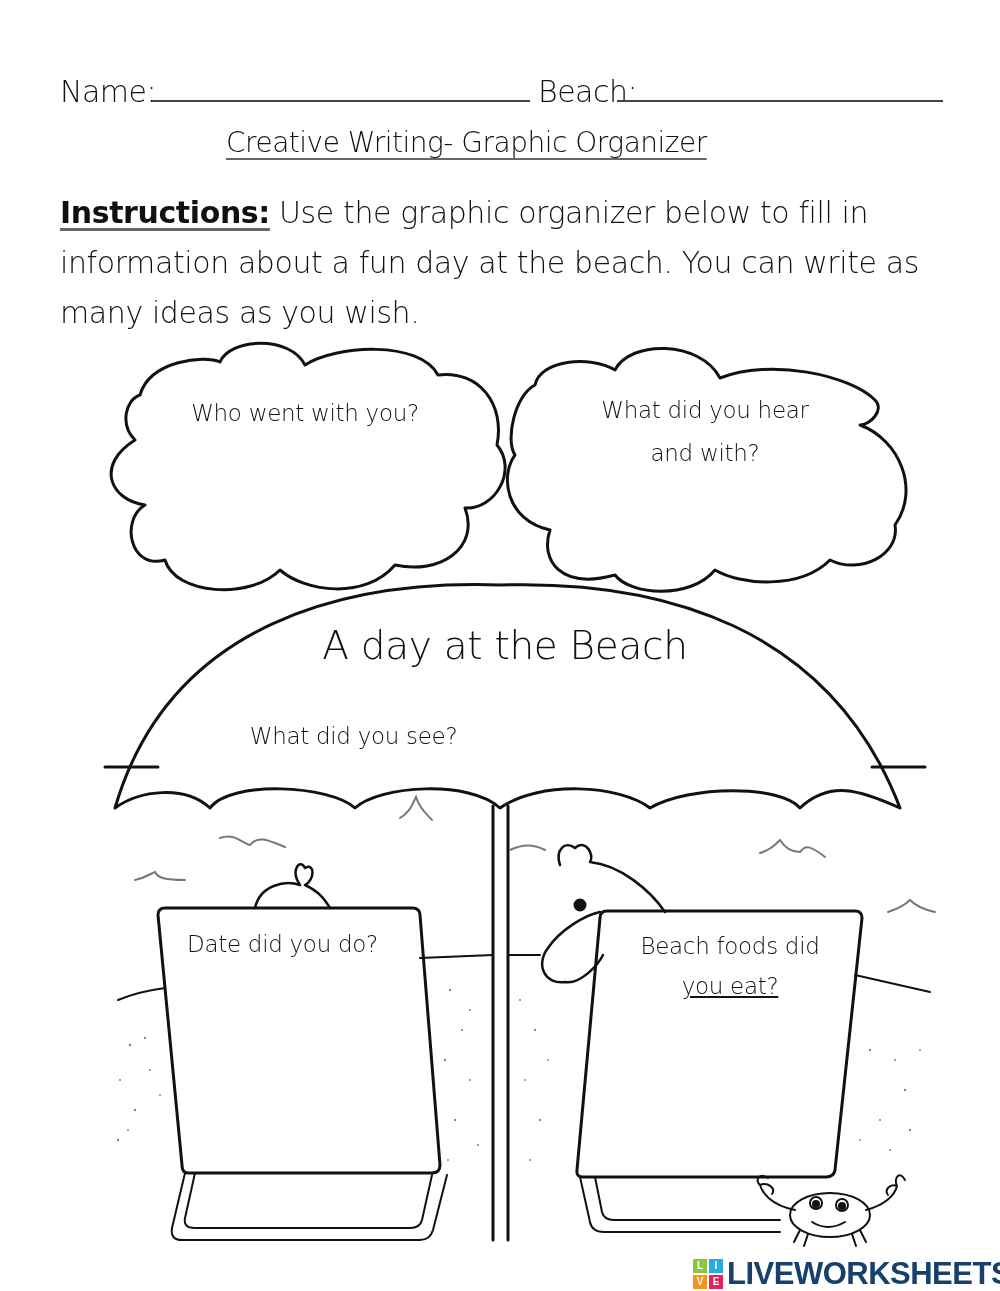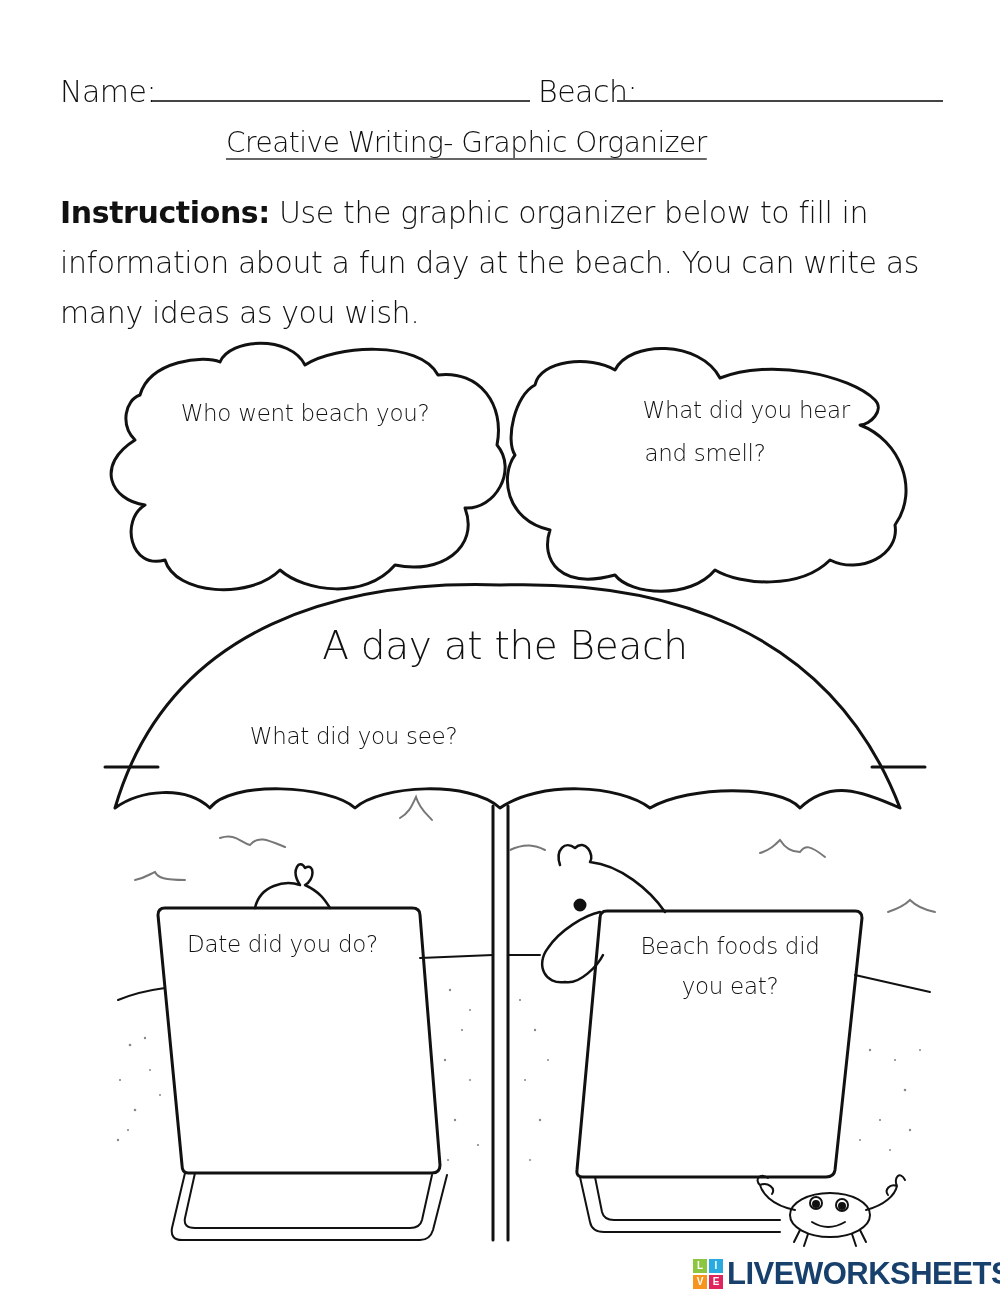--- a/index.html
+++ b/index.html
@@ -1,21 +1,21 @@
 <!DOCTYPE html>
 <html><head>
 <meta charset="utf-8">
 <style>
   html,body{margin:0;padding:0;background:#fff;}
   body{width:1000px;height:1291px;position:relative;overflow:hidden;font-family:"DejaVu Sans","Liberation Sans",sans-serif;color:#111;}
   .abs{position:absolute;}
   .hdr{font-size:30px;letter-spacing:-0.5px;font-weight:300;margin-top:12px;}
   .title{font-size:28px;font-weight:300;text-decoration:underline;text-decoration-color:#666;text-underline-offset:6px;white-space:nowrap;letter-spacing:-0.5px;}
   .instr{font-size:30px;font-weight:300;line-height:50px;letter-spacing:-0.4px;width:900px;}
-  .instr b{font-weight:bold;text-decoration-color:#666;text-underline-offset:5px;}
+  .instr b{font-weight:bold;text-decoration:underline;text-decoration-color:#666;text-underline-offset:5px;}
   .prompt{font-size:23px;font-weight:300;text-align:center;line-height:40px;letter-spacing:-0.3px;white-space:nowrap;}
   svg.art{position:absolute;left:0;top:0;}
   .area{position:absolute;background:transparent;border:none;outline:none;resize:none;font-family:"Liberation Sans",sans-serif;font-size:18px;color:#124;}
   .logo{position:absolute;left:693px;top:1256px;display:flex;align-items:center;}
   .logo-grid{display:grid;grid-template-columns:14px 14px;grid-template-rows:14px 14px;gap:2px;margin-right:4px;}
   .logo-grid span{display:block;color:#fff;font-size:10px;font-weight:bold;text-align:center;line-height:14px;font-family:"Liberation Sans",sans-serif;}
   .logo-text{font-family:"Liberation Sans",sans-serif;font-weight:bold;font-size:31px;color:#17406d;letter-spacing:-0.5px;}
 </style>
 </head>
 <body>
@@ -111,37 +111,37 @@
       <circle cx="895" cy="1060" r="1.1"></circle>
       <circle cx="905" cy="1090" r="1.3"></circle>
       <circle cx="880" cy="1120" r="1.1"></circle>
     <circle cx="910" cy="1130" r="1.2"></circle>
       <circle cx="860" cy="1140" r="1"></circle>
       <circle cx="920" cy="1050" r="1"></circle>
       <circle cx="890" cy="1150" r="1"></circle>
   </g>
 </svg>
 
-<div class="abs prompt" style="left:150px;top:393px;width:310px;">Who went beach you?</div>
+<div class="abs prompt" style="left:150px;top:393px;width:310px;">Who went with you?</div>
 <textarea class="area" style="left: 155px; top: 440px; width: 320px; height: 110px;"></textarea>
 
-<div class="abs prompt" style="left:560px;top:390px;width:290px;text-align:right;">What did you hear</div>
-<div class="abs prompt" style="left:560px;top:433px;width:290px;">and smell?</div>
+<div class="abs prompt" style="left:560px;top:390px;width:290px;">What did you hear</div>
+<div class="abs prompt" style="left:560px;top:433px;width:290px;">and with?</div>
 <textarea class="area" style="left: 560px; top: 480px; width: 310px; height: 80px;"></textarea>
 
 <div class="abs prompt" style="left:300px;top:626px;width:410px;font-size:39px;">A day at the Beach</div>
 
 <div class="abs prompt" style="left:231px;top:716px;width:245px;">What did you see?</div>
 <textarea class="area" style="left: 230px; top: 760px; width: 560px; height: 30px;"></textarea>
 
 <div class="abs prompt" style="left:175px;top:924px;width:215px;">Date did you do?</div>
 <textarea class="area" style="left: 180px; top: 975px; width: 240px; height: 180px;"></textarea>
 
 <div class="abs prompt" style="left:625px;top:926px;width:210px;">Beach foods did</div>
-<div class="abs prompt" style="left:625px;top:966px;width:210px;">you eat?</div>
+<div class="abs prompt" style="left:625px;top:966px;width:210px;text-decoration:underline;">you eat?</div>
 <textarea class="area" style="left: 600px; top: 1012px; width: 240px; height: 150px;"></textarea>
 
 <div class="logo">
   <div class="logo-grid">
     <span style="background:#8cc63f">L</span>
     <span style="background:#29abe2">I</span>
     <span style="background:#f7941d">V</span>
     <span style="background:#e0245e">E</span>
   </div>
   <span class="logo-text">LIVEWORKSHEETS</span>

